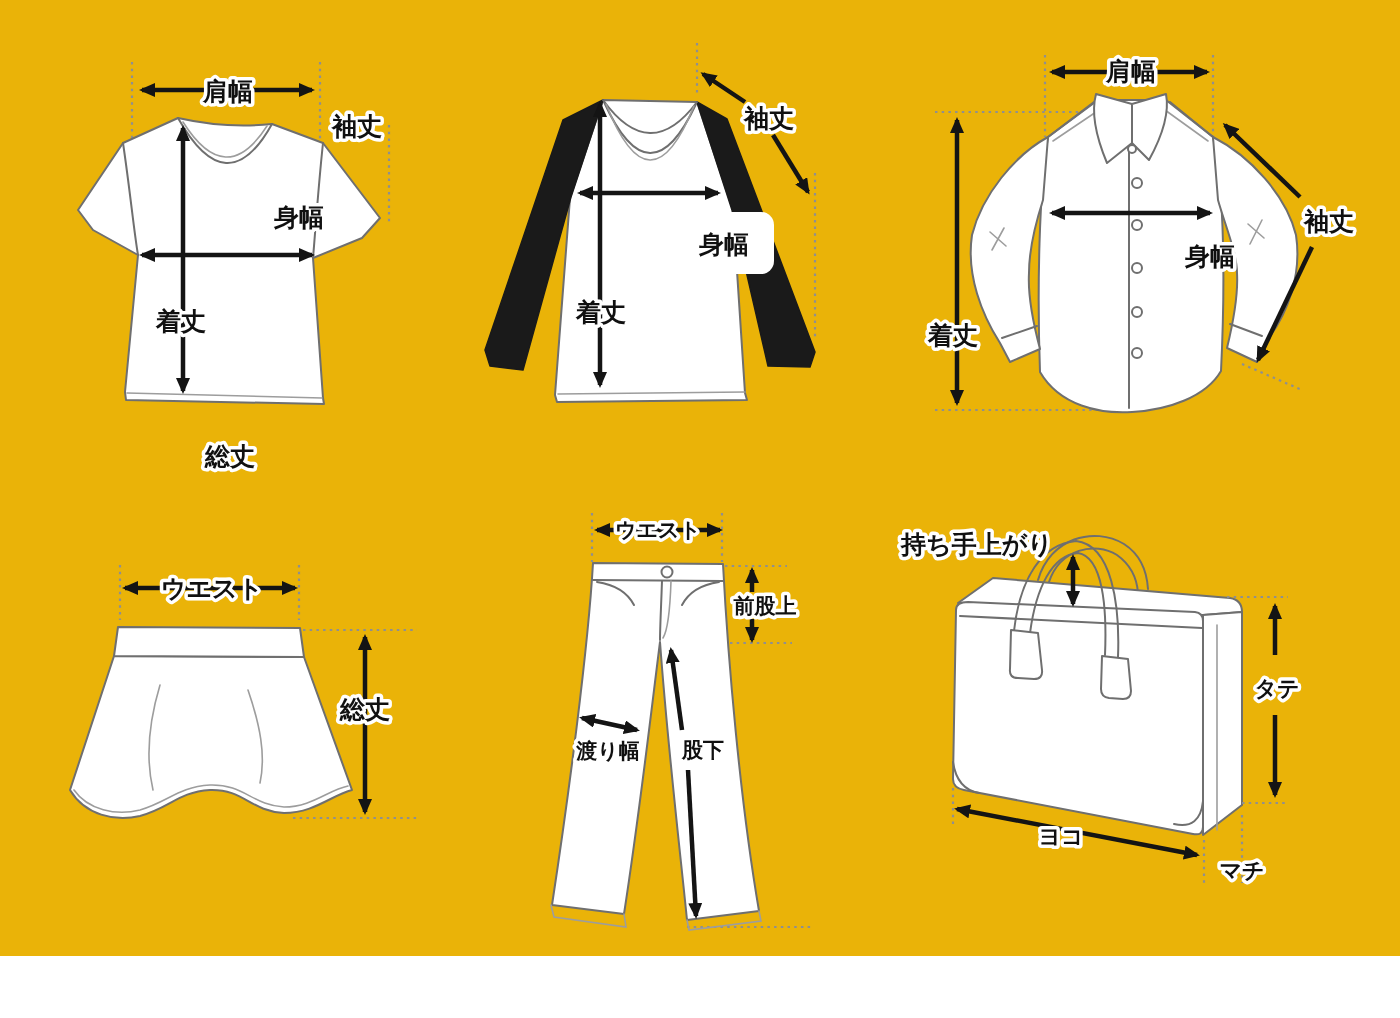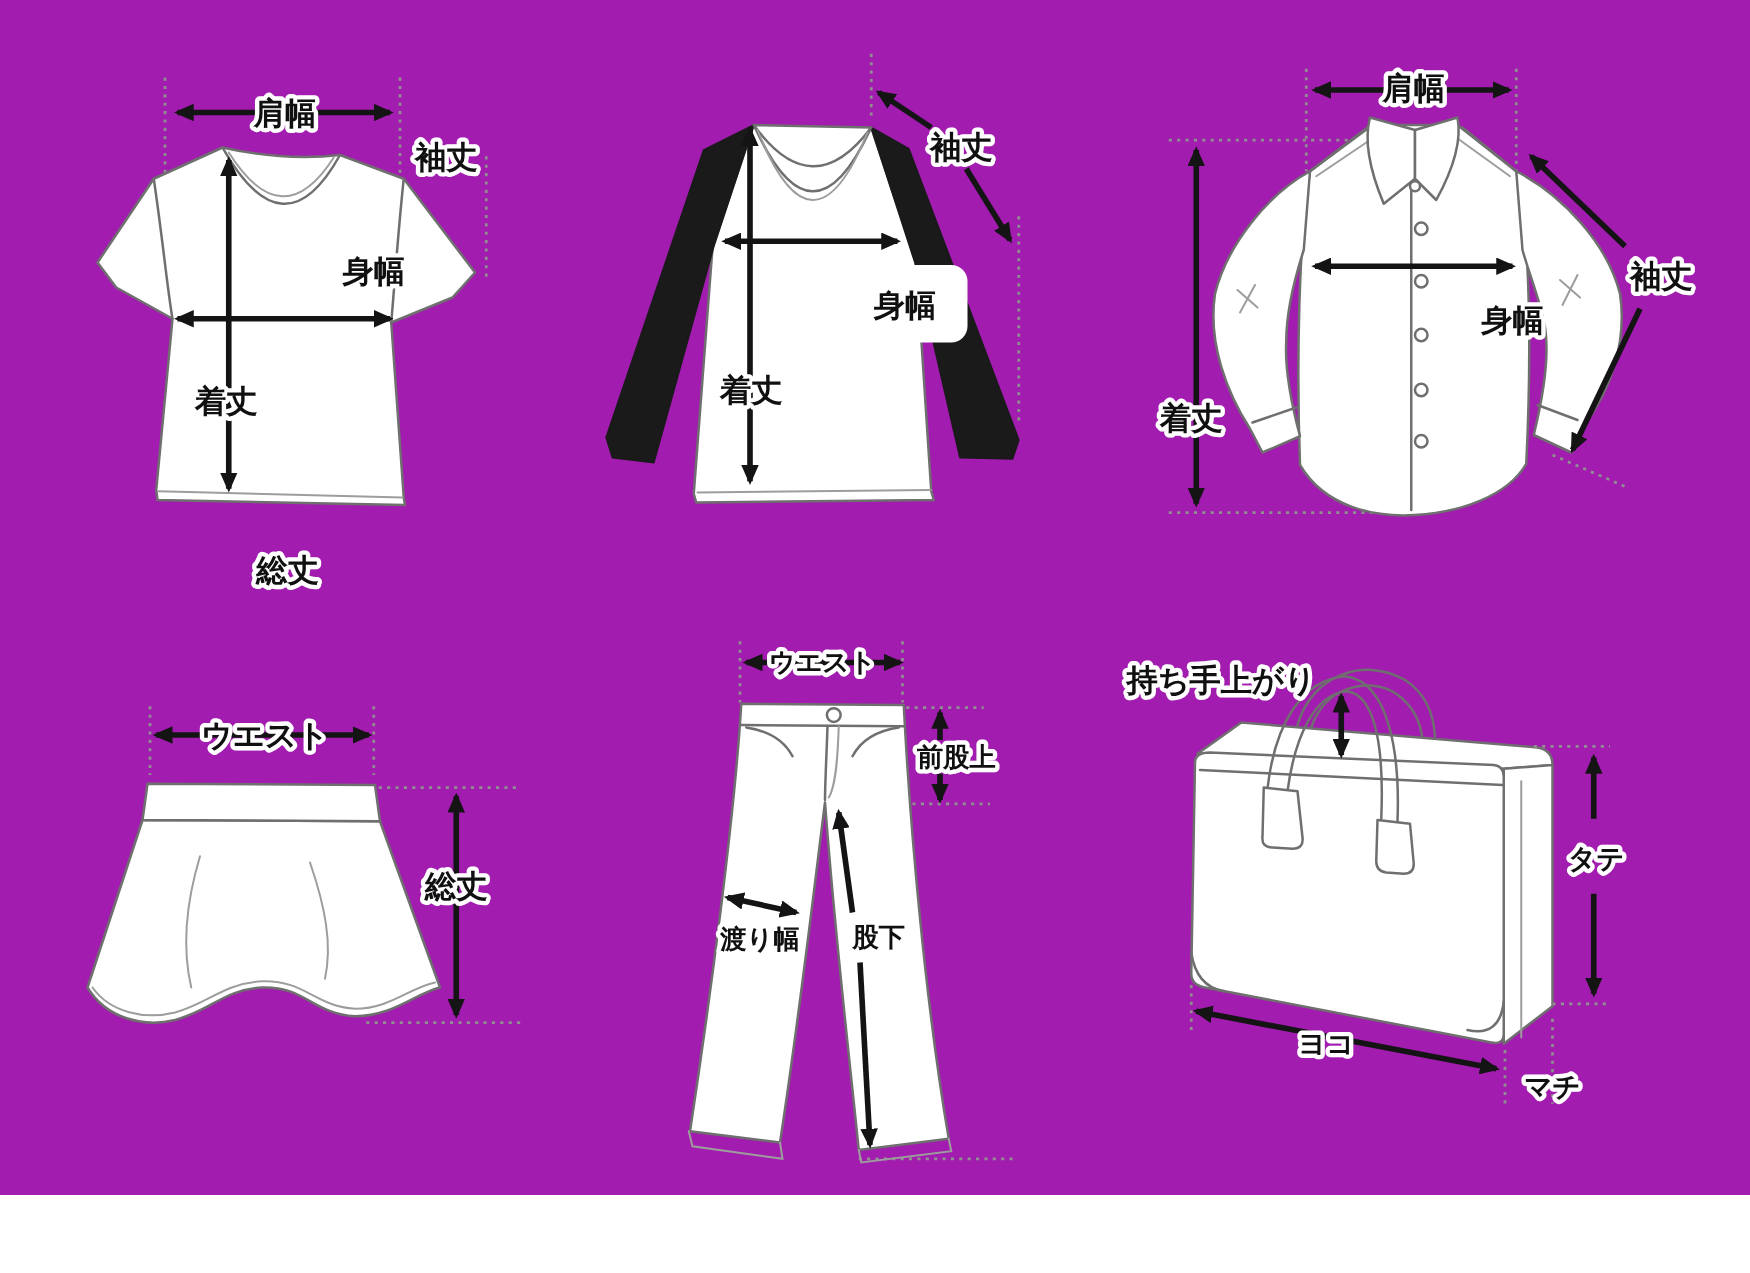--- a/index.html
+++ b/index.html
@@ -1,17 +1,17 @@
 <!DOCTYPE html>
 <html><head>
 <meta charset="utf-8">
 <style>
   html,body { margin:0; padding:0; background:#ffffff; }
   #canvas {
-    position:relative; width:1400px; height:956px; background:#a21caf;
+    position:relative; width:1400px; height:956px; background:#eab308;
     overflow:hidden;
     font-family:"DejaVu Sans","Liberation Sans",sans-serif;
   }
   .diagram { position:absolute; }
   #d-tshirt { left:60px;  top:40px;  }
   #d-raglan { left:460px; top:40px;  }
   #d-shirt  { left:910px; top:40px;  }
   #d-skirt  { left:60px;  top:540px; }
   #d-pants  { left:540px; top:500px; }
   #d-bag    { left:890px; top:500px; }

